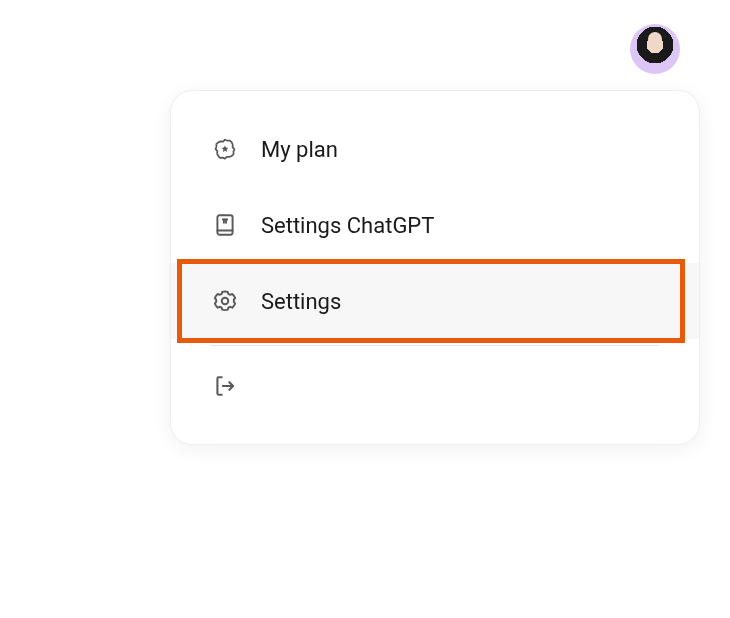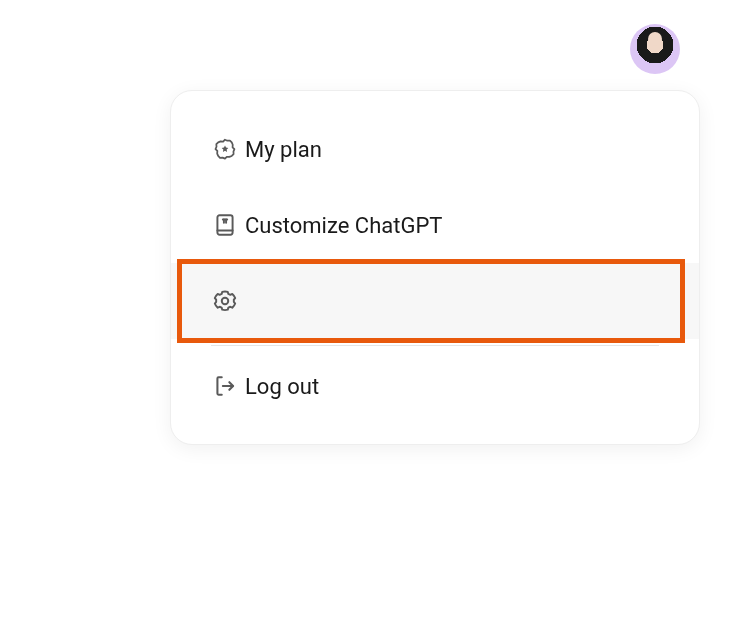--- a/index.html
+++ b/index.html
@@ -36,21 +36,21 @@
       width: 530px;
       background: #fff;
       border: 1px solid #eee;
       border-radius: 22px;
       box-shadow: 0 4px 20px rgba(0,0,0,0.06);
       padding: 20px 0;
     }
     .menu-item {
       display: flex;
       align-items: center;
-      gap: 6px;
+      gap: 22px;
       padding: 24px 40px;
       font-size: 22px;
       color: #1a1a1a;
       cursor: pointer;
       position: relative;
     }
     .menu-item .icon {
       width: 28px;
       height: 28px;
       color: #5a5a5a;
@@ -96,39 +96,39 @@
   <div class="menu-item">
     <span class="icon">
       <svg viewBox="0 0 24 24" width="26" height="26" fill="none" stroke="currentColor" stroke-width="1.8" stroke-linejoin="round" stroke-linecap="round">
         <rect x="5" y="3" width="14" height="18" rx="2"></rect>
         <path d="M5 17h14"></path>
         <path d="M11 7v3"></path>
         <path d="M13 7v3"></path>
         <path d="M10 7h4"></path>
       </svg>
     </span>
-    <span>Customize ChatGPT</span>
+    <span>Settings ChatGPT</span>
   </div>
 
   <div class="menu-item highlighted">
     <div class="highlight-box"></div>
     <span class="icon">
       <svg viewBox="0 0 24 24" width="26" height="26" fill="none" stroke="currentColor" stroke-width="1.8" stroke-linejoin="round">
         <path d="M12 3.2c.9 0 1.75.14 2.55.4l.55 1.9 1.85.77 1.8-.8c1.2 1 2.12 2.3 2.65 3.78l-1.25 1.55v2l1.25 1.55c-.53 1.48-1.45 2.78-2.65 3.78l-1.8-.8-1.85.77-.55 1.9c-.8.26-1.65.4-2.55.4s-1.75-.14-2.55-.4l-.55-1.9-1.85-.77-1.8.8c-1.2-1-2.12-2.3-2.65-3.78l1.25-1.55v-2L2.6 9.25c.53-1.48 1.45-2.78 2.65-3.78l1.8.8 1.85-.77.55-1.9c.8-.26 1.65-.4 2.55-.4z"></path>
         <circle cx="12" cy="12" r="3"></circle>
       </svg>
     </span>
+    <span>Settings</span>
   </div>
 
   <div class="divider"></div>
 
   <div class="menu-item">
     <span class="icon">
       <svg viewBox="0 0 24 24" width="26" height="26" fill="none" stroke="currentColor" stroke-width="1.9" stroke-linecap="round" stroke-linejoin="round">
         <path d="M9 4h-3a1 1 0 0 0-1 1v14a1 1 0 0 0 1 1h3"></path>
         <path d="M10 12h9"></path>
         <path d="M16 8.5l3.5 3.5-3.5 3.5"></path>
       </svg>
     </span>
-    <span>Log out</span>
   </div>
 
 </div>
 
 </body></html>

